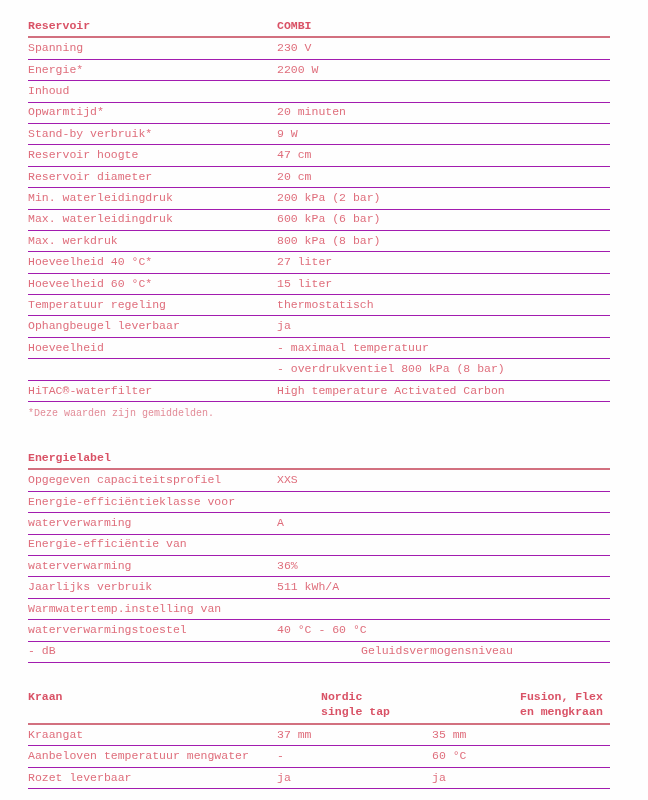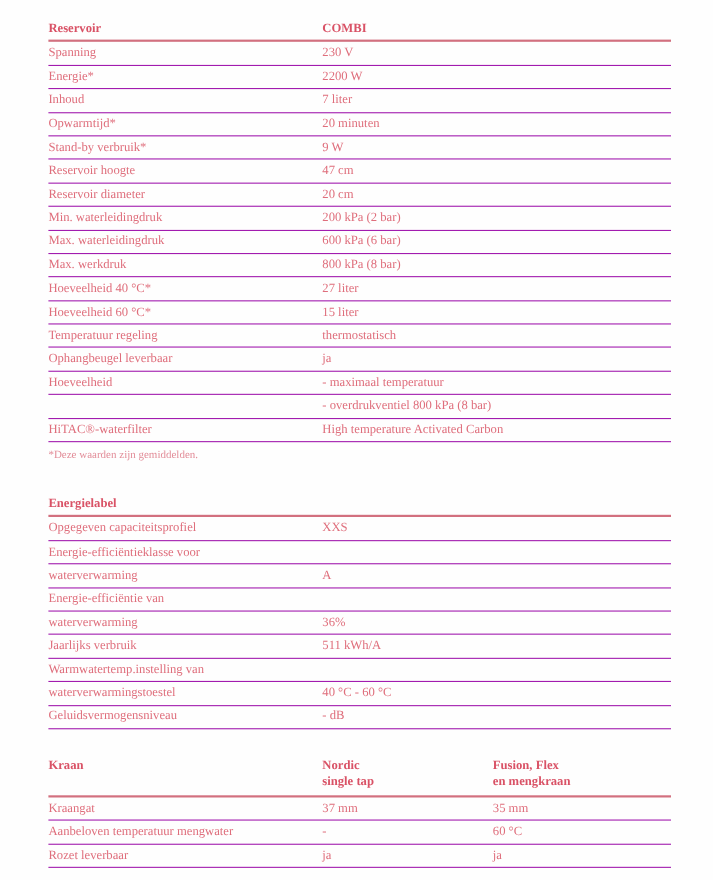--- a/index.html
+++ b/index.html
@@ -2,23 +2,23 @@
 <html><head>
 <meta charset="utf-8">
 <style>
   * { margin: 0; padding: 0; box-sizing: border-box; }
   html, body { background: #ffffff; }
   .page {
     position: relative;
     width: 648px;
     height: 800px;
     background: #fefefe;
-    font-family: Liberation Serif, serif;
+    font-family: Liberation Mono, monospace;
     color: #df6e7c;
-    padding: 17px 38px 0 44px;
+    padding: 17px 38px 0 28px;
     overflow: hidden;
   }
   .spec-table { width: 100%; }
   .row {
     display: flex;
     align-items: center;
     height: 21.4px;
     border-bottom: 1px solid #a21caf;
     font-size: 11.5px;
     line-height: 1.1;
@@ -41,20 +41,21 @@
   .section-energielabel { margin-top: 29px; }
   .section-kraan { margin-top: 24px; }
   .kraan-header-row {
     display: flex;
     align-items: flex-start;
     height: 38px;
     padding-top: 2px;
     border-bottom: 2px solid #d2707f;
     font-size: 11.5px;
     line-height: 1.35;
+    gap: 44px;
   }
   .kraan-header-row .stack span { display: block; }
 </style>
 </head>
 <body>
 
 <div class="page">
 
   <section class="spec-table section-reservoir">
     <div class="row header-row">
@@ -65,21 +66,20 @@
         <div class="row">
           <span class="cell label">Spanning</span>
           <span class="cell value">230 V</span>
         </div>
         <div class="row">
           <span class="cell label">Energie*</span>
           <span class="cell value">2200 W</span>
         </div>
         <div class="row">
           <span class="cell label">Inhoud</span>
-          <span class="cell value">7 liter</span>
         </div>
         <div class="row">
           <span class="cell label">Opwarmtijd*</span>
           <span class="cell value">20 minuten</span>
         </div>
         <div class="row">
           <span class="cell label">Stand-by verbruik*</span>
           <span class="cell value">9 W</span>
         </div>
         <div class="row">
@@ -166,22 +166,22 @@
         </div>
         <div class="row">
           <span class="cell label">Warmwatertemp.instelling van</span>
           <span class="cell value"></span>
         </div>
         <div class="row">
           <span class="cell label">waterverwarmingstoestel</span>
           <span class="cell value">40 °C - 60 °C</span>
         </div>
         <div class="row">
+          <span class="cell value">- dB</span>
           <span class="cell label">Geluidsvermogensniveau</span>
-          <span class="cell value">- dB</span>
         </div>
       </div>
   </section>
 
   <section class="spec-table section-kraan">
     <div class="kraan-header-row">
       <span class="cell label bold">Kraan</span>
       <span class="cell value2 bold stack">
         <span>Nordic</span>
         <span>single tap</span>

